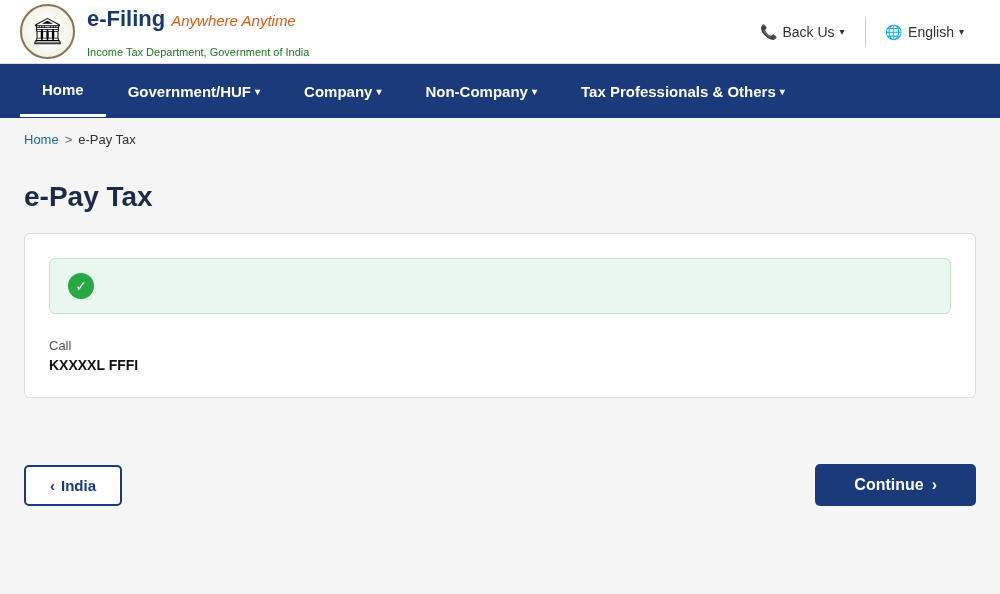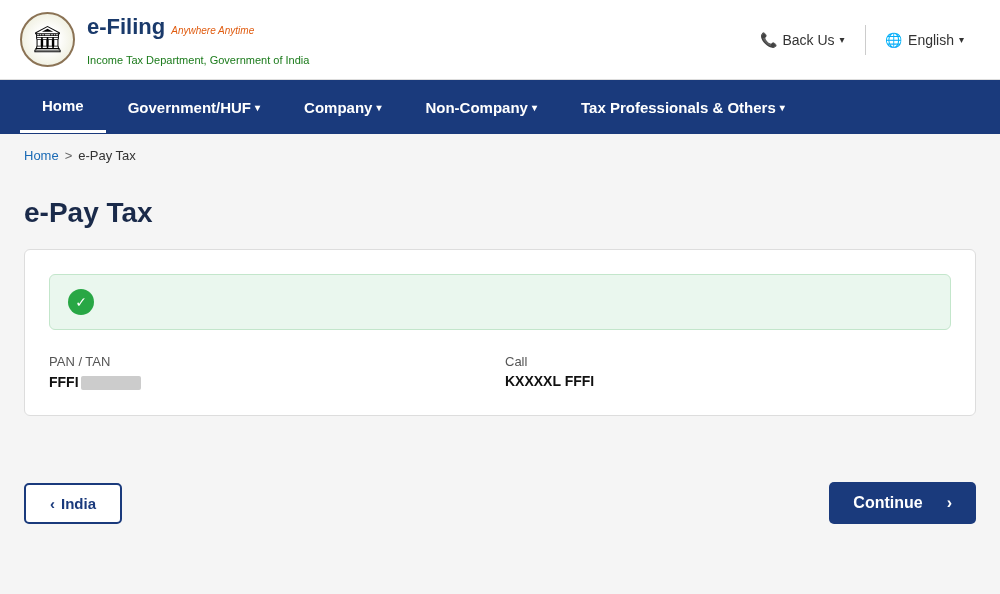--- a/index.html
+++ b/index.html
@@ -6,21 +6,21 @@
     body { font-family: Arial, sans-serif; background: #f5f5f5; min-height: 594px; width: 1000px; overflow-x: hidden; }
 
     
     .header {
       background: #fff;
       display: flex;
       align-items: center;
       justify-content: space-between;
       padding: 10px 20px;
       border-bottom: 1px solid #ddd;
-      height: 80px;
+      height: 64px;
     }
     .header-left {
       display: flex;
       align-items: center;
       gap: 12px;
     }
     .logo-emblem {
       width: 55px;
       height: 55px;
       border-radius: 50%;
@@ -45,21 +45,21 @@
       display: flex;
       align-items: baseline;
       gap: 6px;
     }
     .logo-efiling-main {
       font-size: 22px;
       font-weight: bold;
       color: #1a3a6b;
     }
     .logo-efiling-sub {
-      font-size: 10px;
+      font-size: 15px;
       color: #e05c10;
       font-style: italic;
     }
     .logo-dept {
       font-size: 11px;
       color: #1a7a1a;
       margin-top: 14px;
     }
     .header-right {
       display: flex;
@@ -235,28 +235,28 @@
       border-radius: 5px;
       cursor: pointer;
       display: flex;
       align-items: center;
       gap: 6px;
     }
     .btn-continue {
       background: #1a3a7c;
       color: #fff;
       border: none;
-      padding: 12px 24px;
+      padding: 12px 39px;
       font-size: 16px;
       font-weight: 700;
       border-radius: 5px;
       cursor: pointer;
       display: flex;
       align-items: center;
-      gap: 24px;
+      gap: 8px;
     }
   </style>
 </head>
 <body>
 
 <div class="header">
   <div class="header-left">
     <div class="logo-emblem"></div>
     <div class="logo-text-container">
       <div class="logo-efiling">
@@ -313,28 +313,20 @@
   <h1 class="page-title">e-Pay Tax</h1>
 
   <div class="info-card">
 
     <div class="success-banner">
       <div class="success-icon">✓</div>
     </div>
 
     <div class="detail-row">
       <div class="detail-group">
-        <span class="detail-label">PAN / TAN</span>
-        <div>
-          <span class="detail-value-blurred">
-            <span>FFFI</span><span class="blurred-part"></span>
-          </span>
-        </div>
-      </div>
-      <div class="detail-group">
         <span class="detail-label">Call</span>
         <span class="detail-value">KXXXXL FFFI</span>
       </div>
     </div>
   </div>
 </div>
 
 <div class="footer-actions">
   <button class="btn-back">
     <span>‹</span>

